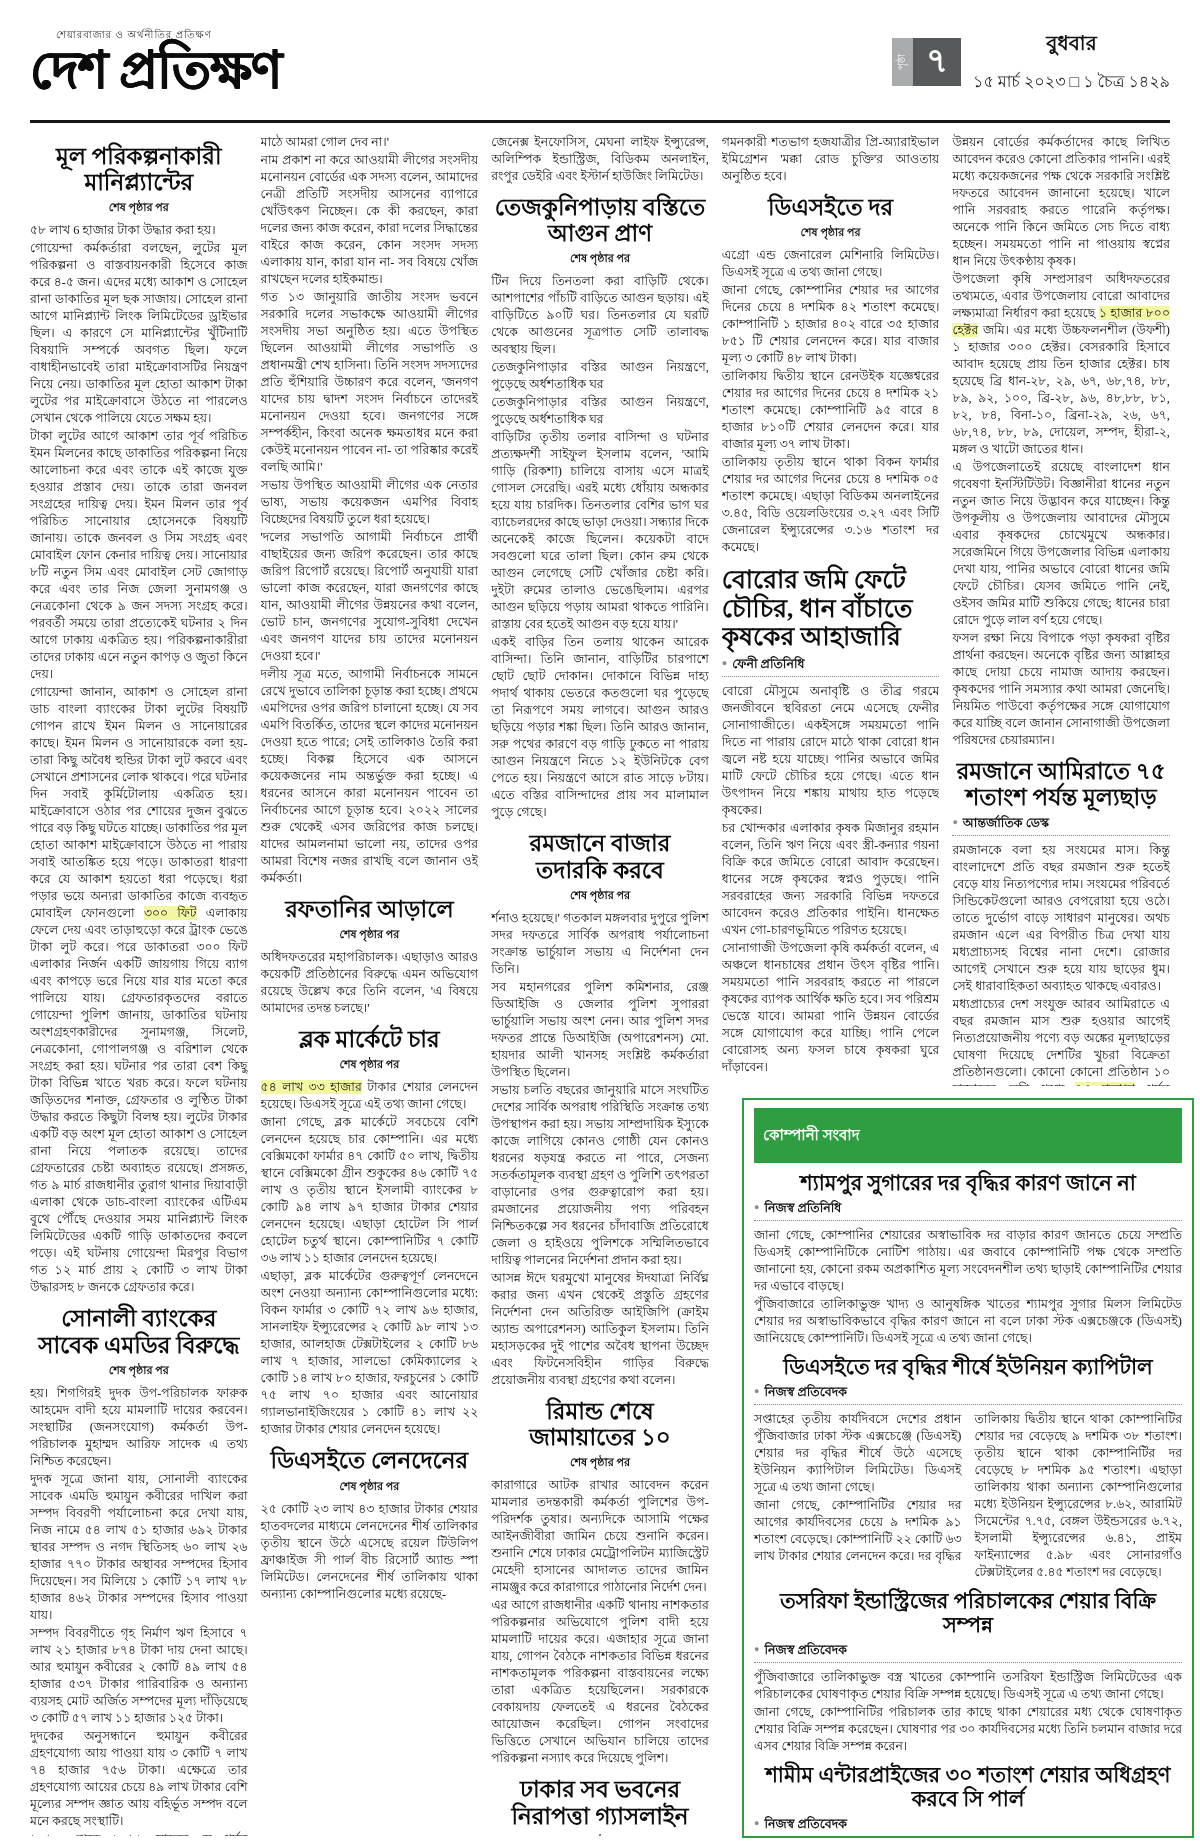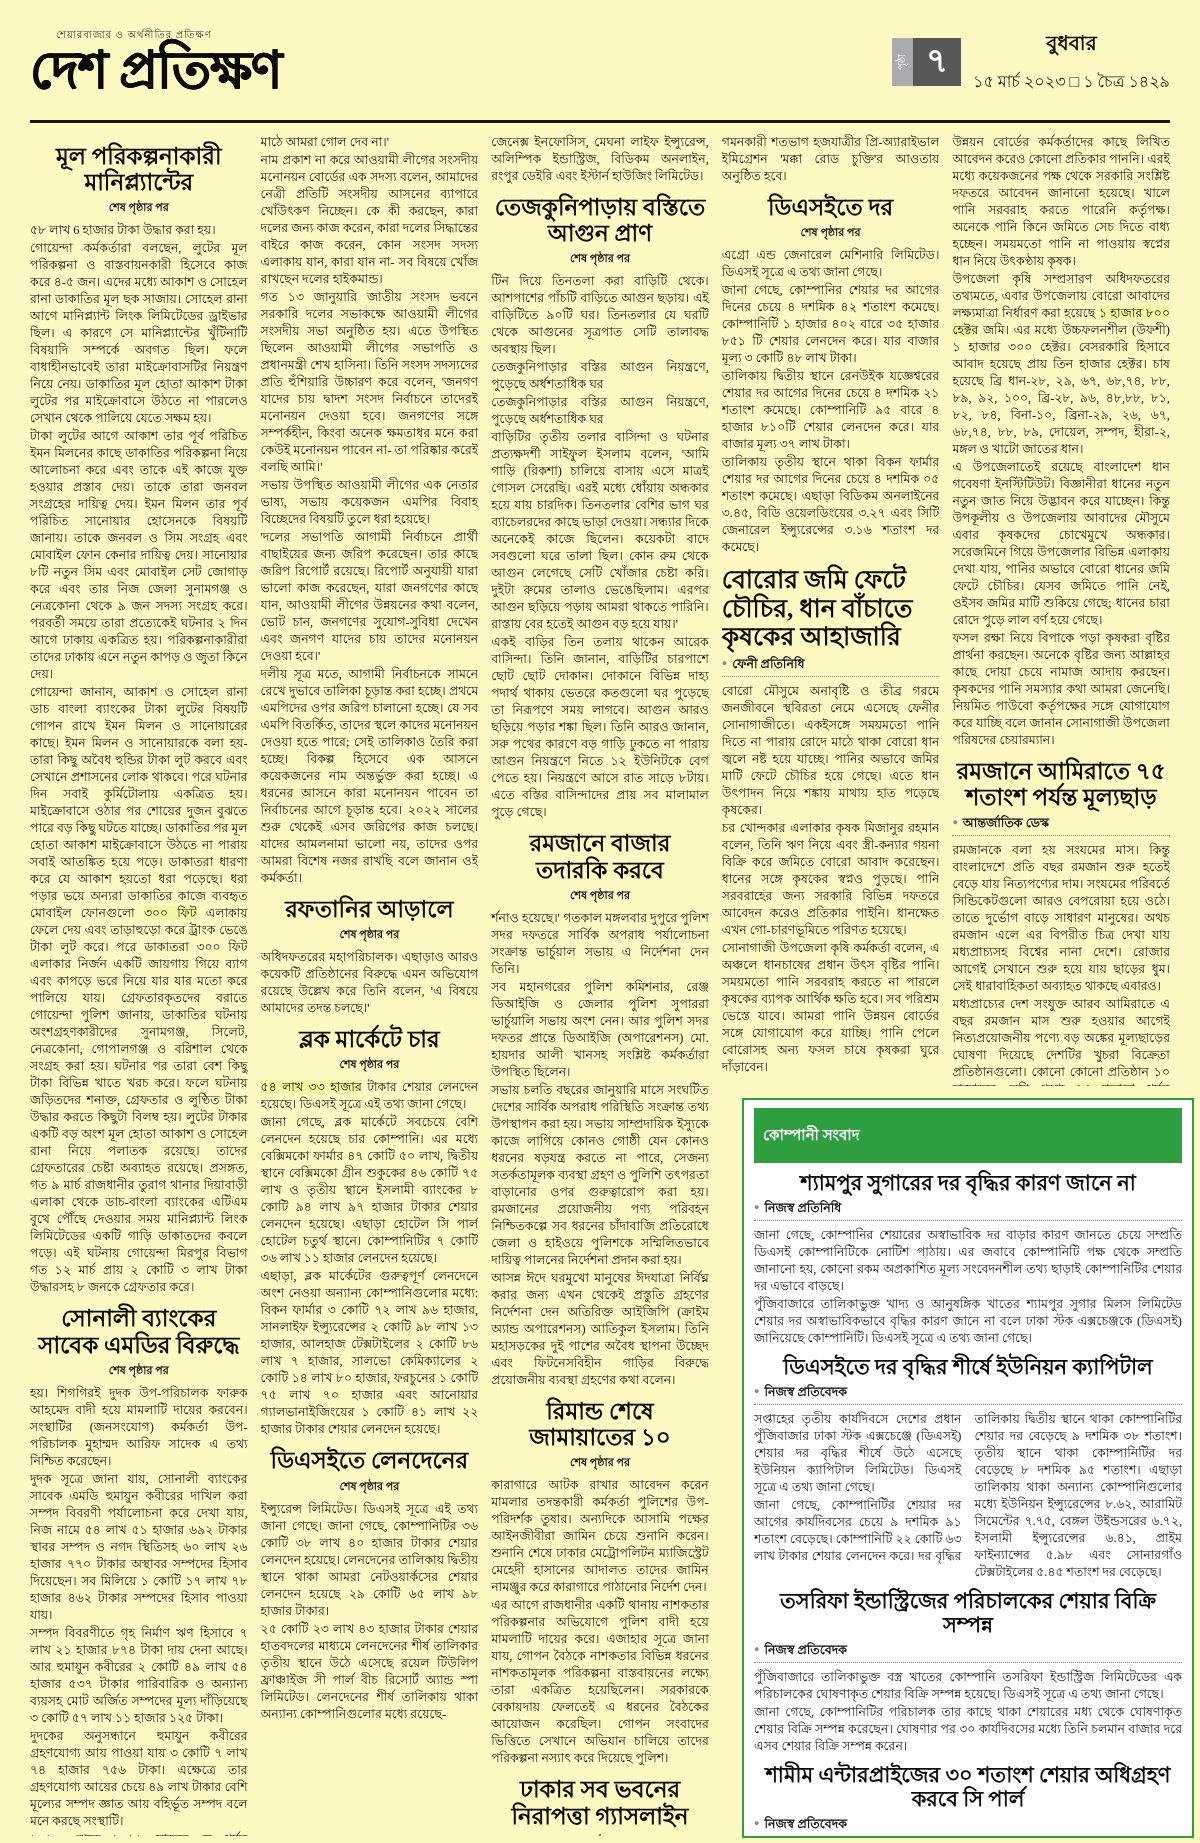--- a/index.html
+++ b/index.html
@@ -1,16 +1,16 @@
 <!DOCTYPE html>
 <html lang="bn"><head>
 <meta charset="utf-8">
 <style>
   html,body{margin:0;padding:0;background:#e8e8e8;}
-  .page{position:relative;width:1200px;height:1843px;background:#fef9c3;margin:0 auto;overflow:hidden;
+  .page{position:relative;width:1200px;height:1843px;background:#ffffff;margin:0 auto;overflow:hidden;
         font-family:"Liberation Serif","DejaVu Serif",serif;color:#141414;}
   
   .masthead{position:absolute;top:10px;left:30px;right:30px;height:104px;display:flex;align-items:center;}
   .logo-block{display:flex;flex-direction:column;justify-content:center;}
   .tagline{font-size:10px;letter-spacing:1px;color:#333;margin-left:26px;}
   .logo{font-size:52px;font-weight:bold;line-height:1.02;letter-spacing:-1px;color:#0b0b0b;
         text-shadow:0.6px 0 #0b0b0b,-0.4px 0 #0b0b0b;}
   .head-spacer{flex:1;}
   .section-title{font-size:42px;font-weight:bold;color:#101010;white-space:nowrap;margin-right:16px;
         text-shadow:0.4px 0 #101010;}
@@ -92,21 +92,20 @@
         <div class="headline">রফতানির আড়ালে</div>
         <div class="kicker">শেষ পৃষ্ঠার পর</div>
         <p class="body">অধিদফতরের মহাপরিচালক। এছাড়াও আরও কয়েকটি প্রতিষ্ঠানের বিরুদ্ধে এমন অভিযোগ রয়েছে উল্লেখ করে তিনি বলেন, 'এ বিষয়ে আমাদের তদন্ত চলছে।'</p>
         <div class="headline">ব্লক মার্কেটে চার</div>
         <div class="kicker">শেষ পৃষ্ঠার পর</div>
         <p class="body"><span class="hl">৫৪ লাখ ৩৩ হাজার</span> টাকার শেয়ার লেনদেন হয়েছে। ডিএসই সূত্রে এই তথ্য জানা গেছে।</p>
         <p class="body">জানা গেছে, ব্লক মার্কেটে সবচেয়ে বেশি লেনদেন হয়েছে চার কোম্পানি। এর মধ্যে বেক্সিমকো ফার্মার ৪৭ কোটি ৫০ লাখ, দ্বিতীয় স্থানে বেক্সিমকো গ্রীন শুকুকের ৪৬ কোটি ৭৫ লাখ ও তৃতীয় স্থানে ইসলামী ব্যাংকের ৮ কোটি ৯৪ লাখ ৯৭ হাজার টাকার শেয়ার লেনদেন হয়েছে। এছাড়া হোটেল সি পার্ল হোটেল চতুর্থ স্থানে। কোম্পানিটির ৭ কোটি ৩৬ লাখ ১১ হাজার লেনদেন হয়েছে।</p>
         <p class="body">এছাড়া, ব্লক মার্কেটের গুরুত্বপূর্ণ লেনদেনে অংশ নেওয়া অন্যান্য কোম্পানিগুলোর মধ্যে: বিকন ফার্মার ৩ কোটি ৭২ লাখ ৯৬ হাজার, সানলাইফ ইন্স্যুরেন্সের ২ কোটি ৯৮ লাখ ১৩ হাজার, আলহাজ টেক্সটাইলের ২ কোটি ৮৬ লাখ ৭ হাজার, সালভো কেমিক্যালের ২ কোটি ১৪ লাখ ৮০ হাজার, ফরচুনের ১ কোটি ৭৫ লাখ ৭০ হাজার এবং আনোয়ার গ্যালভানাইজিংয়ের ১ কোটি ৪১ লাখ ২২ হাজার টাকার শেয়ার লেনদেন হয়েছে।</p>
         <div class="headline">ডিএসইতে লেনদেনের</div>
         <div class="kicker">শেষ পৃষ্ঠার পর</div>
-        <p class="body">ইন্স্যুরেন্স লিমিটেড। ডিএসই সূত্রে এই তথ্য জানা গেছে। জানা গেছে, কোম্পানিটির ৩৬ কোটি ৩৮ লাখ ৪০ হাজার টাকার শেয়ার লেনদেন হয়েছে। লেনদেনের তালিকায় দ্বিতীয় স্থানে থাকা আমরা নেটওয়ার্কসের শেয়ার লেনদেন হয়েছে ২৯ কোটি ৬৫ লাখ ৯৮ হাজার টাকার।</p>
         <p class="body">২৫ কোটি ২৩ লাখ ৪৩ হাজার টাকার শেয়ার হাতবদলের মাধ্যমে লেনদেনের শীর্ষ তালিকার তৃতীয় স্থানে উঠে এসেছে রয়েল টিউলিপ ফ্রাঞ্চাইজ সী পার্ল বীচ রিসোর্ট অ্যান্ড স্পা লিমিটেড। লেনদেনের শীর্ষ তালিকায় থাকা অন্যান্য কোম্পানিগুলোর মধ্যে রয়েছে-</p>
       </div>
       <div class="col">
         <p class="body">জেনেক্স ইনফোসিস, মেঘনা লাইফ ইন্স্যুরেন্স, অলিম্পিক ইন্ডাস্ট্রিজ, বিডিকম অনলাইন, রংপুর ডেইরি এবং ইস্টার্ন হাউজিং লিমিটেড।</p>
         <div class="headline">তেজকুনিপাড়ায় বস্তিতে আগুন প্রাণ</div>
         <div class="kicker">শেষ পৃষ্ঠার পর</div>
         <p class="body">টিন দিয়ে তিনতলা করা বাড়িটি থেকে। আশপাশের পাঁচটি বাড়িতে আগুন ছড়ায়। এই বাড়িটিতে ৯০টি ঘর। তিনতলার যে ঘরটি থেকে আগুনের সূত্রপাত সেটি তালাবদ্ধ অবস্থায় ছিল।</p>
         <p class="body">তেজকুনিপাড়ার বস্তির আগুন নিয়ন্ত্রণে, পুড়েছে অর্ধশতাধিক ঘর</p>
         <p class="body">তেজকুনিপাড়ার বস্তির আগুন নিয়ন্ত্রণে, পুড়েছে অর্ধশতাধিক ঘর</p>
         <p class="body">বাড়িটির তৃতীয় তলার বাসিন্দা ও ঘটনার প্রত্যক্ষদর্শী সাইফুল ইসলাম বলেন, 'আমি গাড়ি (রিকশা) চালিয়ে বাসায় এসে মাত্রই গোসল সেরেছি। এরই মধ্যে ধোঁয়ায় অন্ধকার হয়ে যায় চারদিক। তিনতলার বেশির ভাগ ঘর ব্যাচেলরদের কাছে ভাড়া দেওয়া। সন্ধ্যার দিকে অনেকেই কাজে ছিলেন। কয়েকটা বাদে সবগুলো ঘরে তালা ছিল। কোন রুম থেকে আগুন লেগেছে সেটি খোঁজার চেষ্টা করি। দুইটা রুমের তালাও ভেঙেছিলাম। এরপর আগুন ছড়িয়ে পড়ায় আমরা থাকতে পারিনি। রাস্তায় বের হতেই আগুন বড় হয়ে যায়।'</p>

